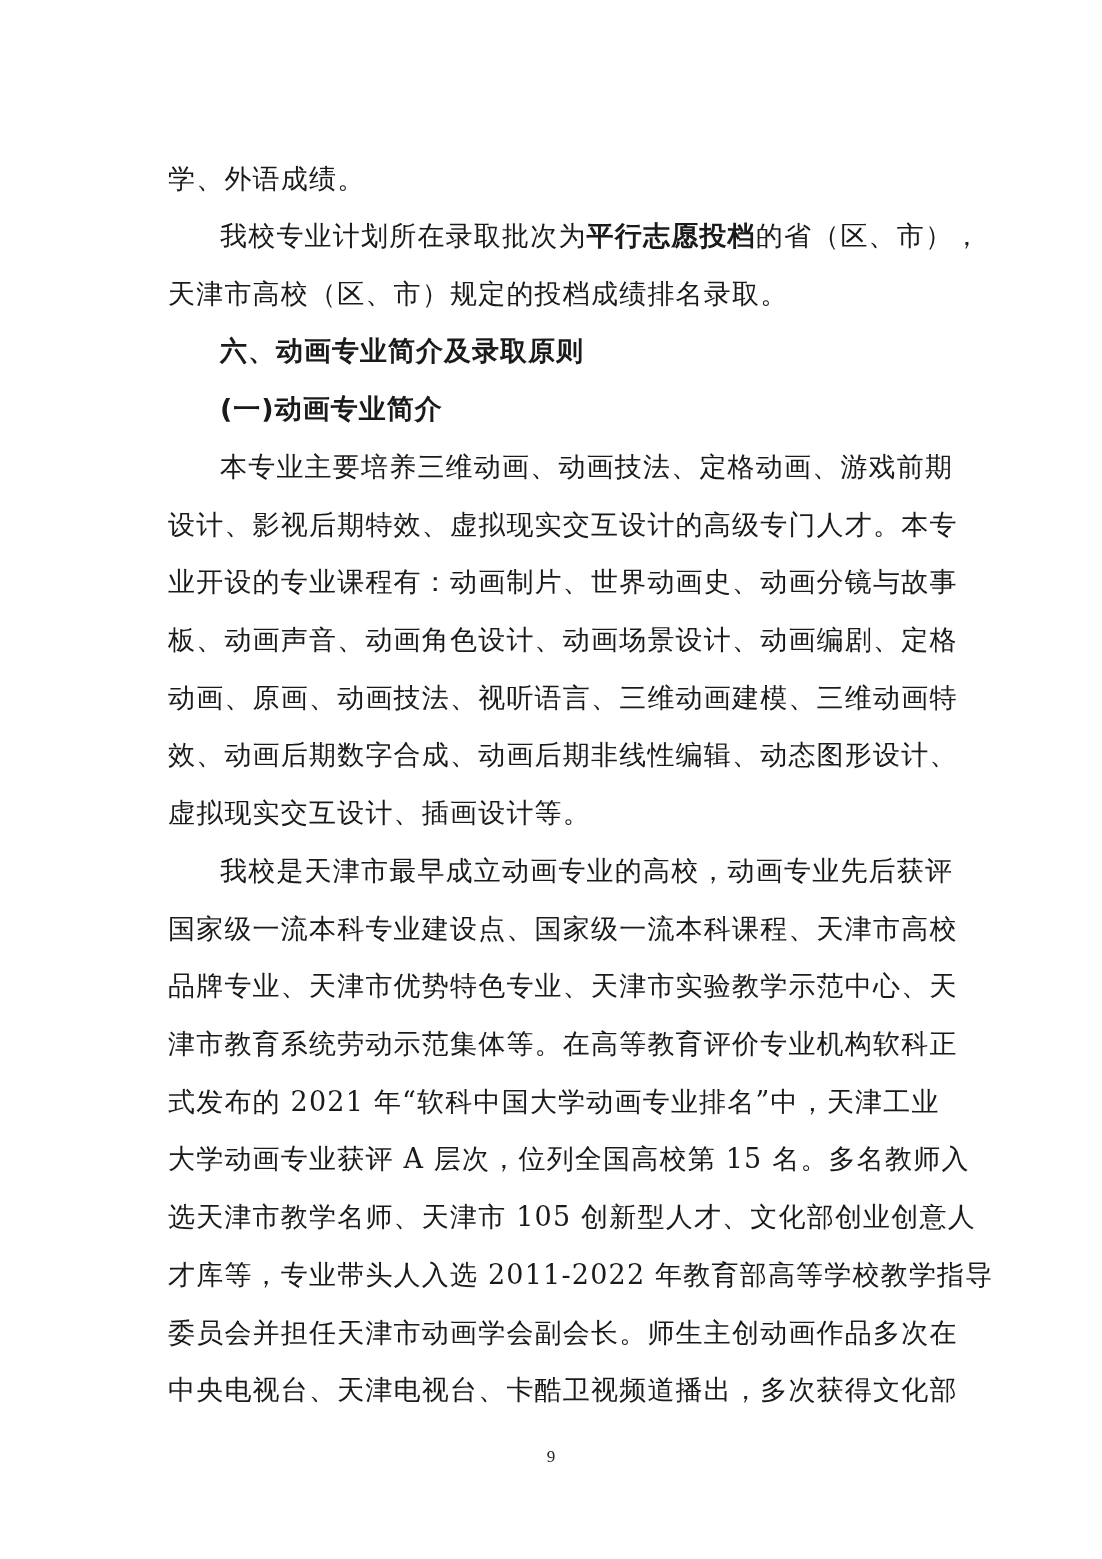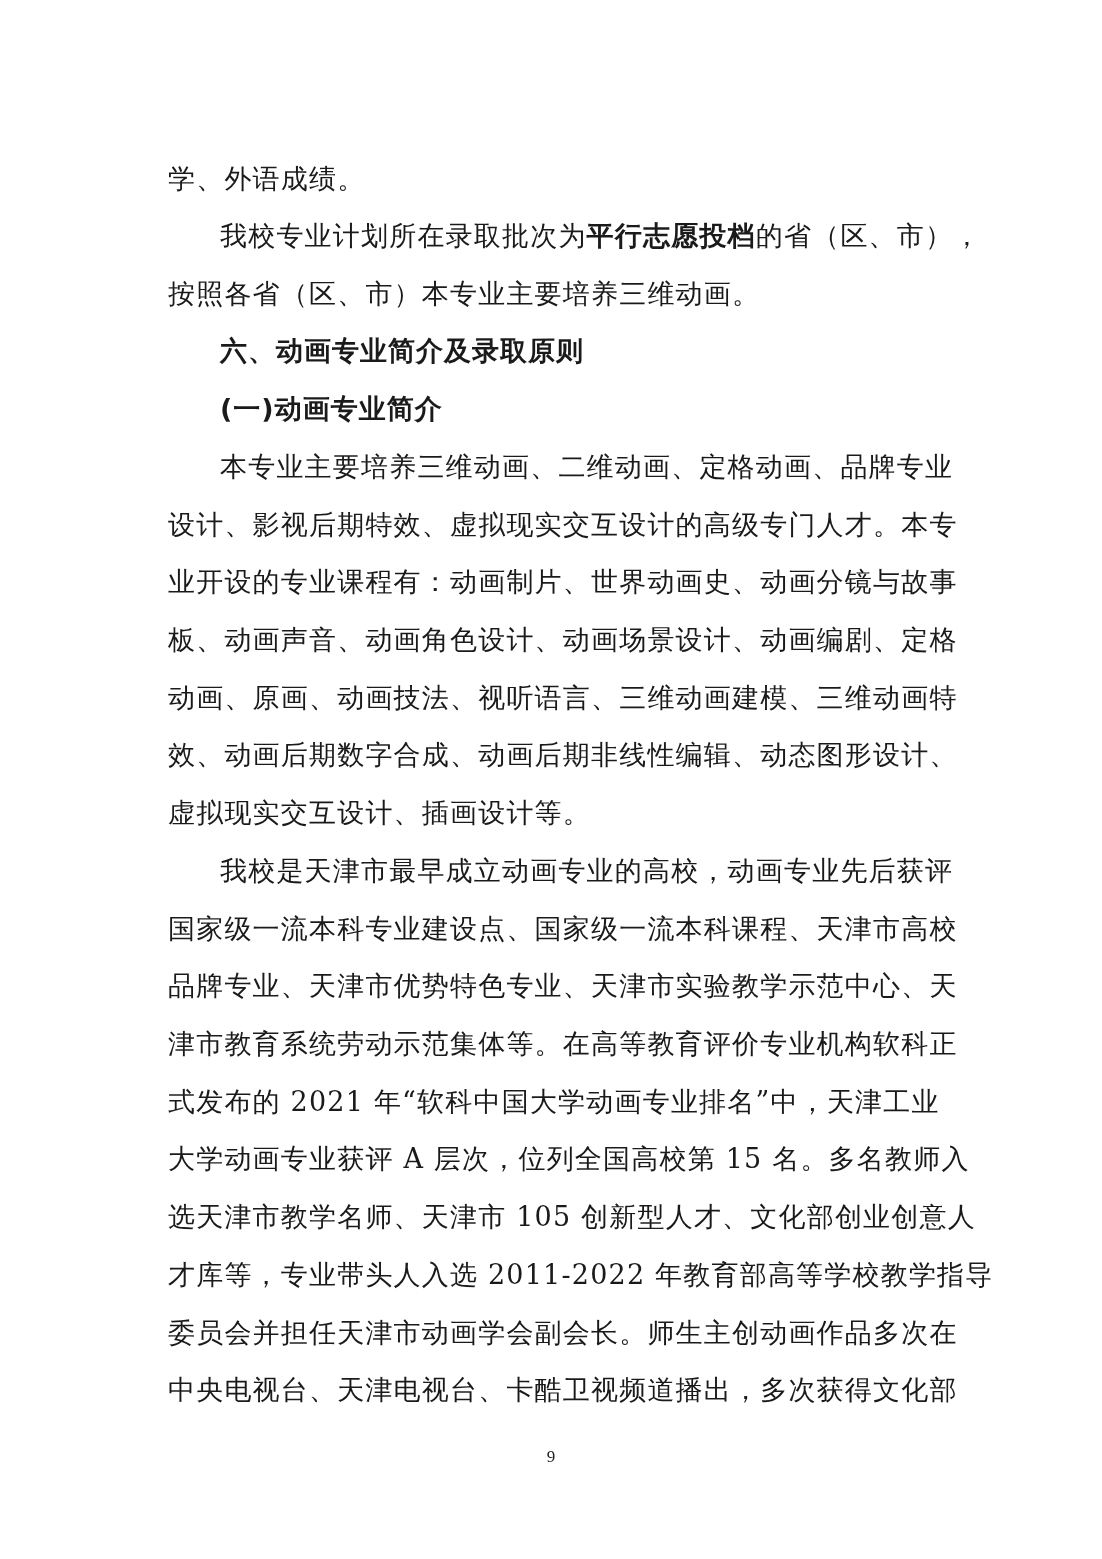--- a/index.html
+++ b/index.html
@@ -18,26 +18,26 @@
 </head>
 <body>
 
 <div class="page">
 
   <div class="line" style="top:146px;">学、外语成绩。</div>
 
   <div class="line indent just" style="top:203px;">
     <span>我校专业计划所在录取批次为</span><span class="bold">平行志愿投档</span><span>的省（区、市），</span>
   </div>
-  <div class="line" style="top:261px;">按照各省（区、市）本专业主要培养三维动画。</div>
+  <div class="line" style="top:261px;">天津市高校（区、市）规定的投档成绩排名录取。</div>
 
   <div class="line indent heading" style="top:318px;">六、动画专业简介及录取原则</div>
   <div class="line indent heading" style="top:376px;">(一)动画专业简介</div>
 
-  <div class="line indent just" style="top:434px;">本专业主要培养三维动画、二维动画、定格动画、品牌专业</div>
+  <div class="line indent just" style="top:434px;">本专业主要培养三维动画、动画技法、定格动画、游戏前期</div>
   <div class="line just" style="top:492px;">设计、影视后期特效、虚拟现实交互设计的高级专门人才。本专</div>
   <div class="line just" style="top:549px;">业开设的专业课程有：动画制片、世界动画史、动画分镜与故事</div>
   <div class="line just" style="top:607px;">板、动画声音、动画角色设计、动画场景设计、动画编剧、定格</div>
   <div class="line just" style="top:665px;">动画、原画、动画技法、视听语言、三维动画建模、三维动画特</div>
   <div class="line just" style="top:722px;">效、动画后期数字合成、动画后期非线性编辑、动态图形设计、</div>
   <div class="line" style="top:780px;">虚拟现实交互设计、插画设计等。</div>
 
   <div class="line indent just" style="top:838px;">我校是天津市最早成立动画专业的高校，动画专业先后获评</div>
   <div class="line just" style="top:896px;">国家级一流本科专业建设点、国家级一流本科课程、天津市高校</div>
   <div class="line just" style="top:953px;">品牌专业、天津市优势特色专业、天津市实验教学示范中心、天</div>

